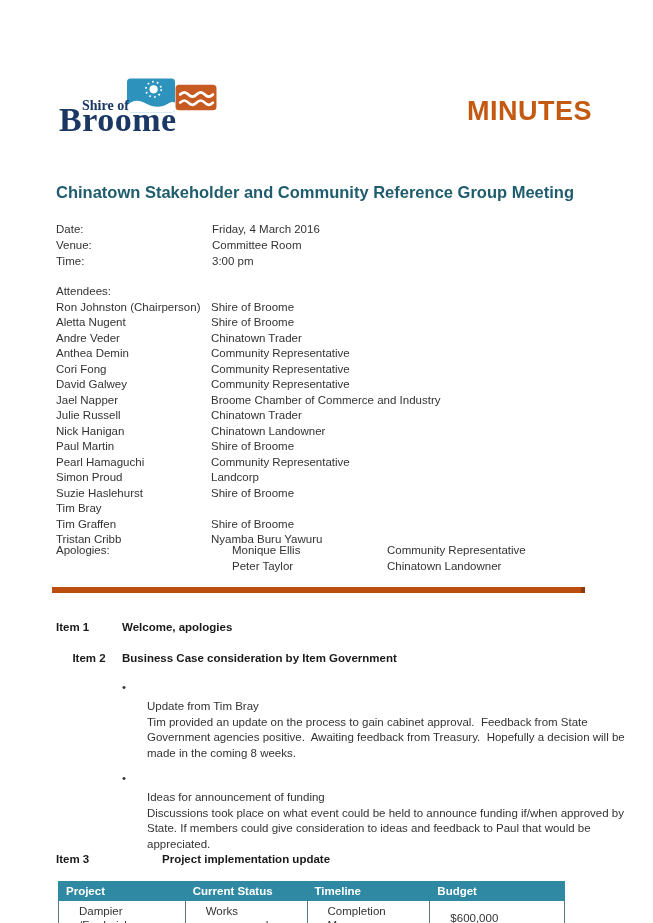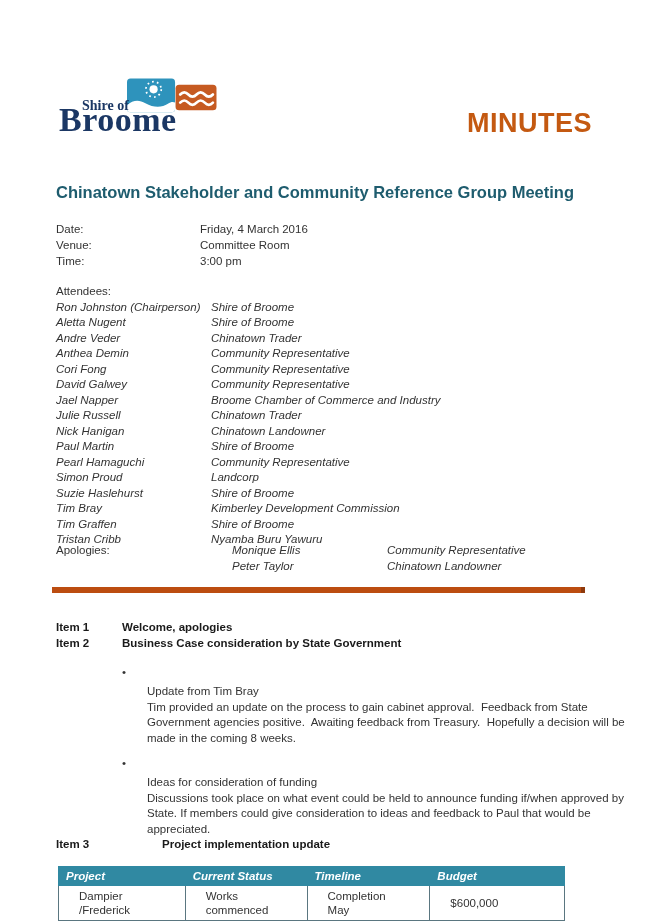--- a/index.html
+++ b/index.html
@@ -12,61 +12,61 @@
   body{width:653px;font-family:"Liberation Sans",sans-serif;}
   .page{position:relative;width:653px;height:923px;background:#fff;overflow:hidden;border-radius:29px;}
 
   
   .logo{position:absolute;left:55px;top:76px;width:170px;height:64px;}
   .logo-art{position:absolute;left:72px;top:2px;}
   .logo-shireof{position:absolute;left:27px;top:22px;font-family:"Liberation Serif",serif;
     font-size:14px;color:var(--logo-navy);font-weight:600;}
   .logo-broome{position:absolute;left:4px;top:25px;font-family:"Liberation Serif",serif;
     font-size:34px;color:var(--logo-navy);font-weight:600;letter-spacing:.5px;}
-  .minutes{position:absolute;top:108px;right:61px;font-size:27px;font-weight:bold;
+  .minutes{position:absolute;top:96px;right:61px;font-size:27px;font-weight:bold;
     color:var(--accent-orange);letter-spacing:.5px;}
 
   
   .title{position:absolute;left:56px;top:183px;width:560px;font-size:16.5px;font-weight:bold;
     color:var(--heading-teal);}
 
   
   .meta{position:absolute;left:56px;top:221px;width:540px;font-size:11.5px;color:var(--body-text);}
   .meta-row{display:flex;line-height:16px;}
-  .meta-label{width:144px;flex-shrink:0;}
+  .meta-label{width:156px;flex-shrink:0;}
   .labelled{position:absolute;left:56px;width:560px;display:flex;font-size:11.5px;color:var(--body-text);}
   .attendees{top:284px;flex-direction:column;}
   .apologies{top:543px;gap:32px;}
   .section-label{width:144px;flex-shrink:0;line-height:15.5px;}
-  .att-rows{flex:1;font-style:italic;}
+  .att-rows{flex:1;}
   .att-row{display:flex;line-height:15.5px;}
   .att-name{width:155px;flex-shrink:0;}
   .att-org{flex:1;}
 
   
   .rule{position:absolute;left:52px;top:587px;width:533px;height:6px;
     background:var(--divider-orange);border-right:4px solid var(--divider-orange-dark);}
 
   
   .items{position:absolute;left:56px;top:620px;width:577px;font-size:11.5px;
     line-height:15.5px;color:var(--body-text);}
   .item-row{display:flex;font-weight:bold;color:#1a1a1a;}
   .item-num{width:66px;flex-shrink:0;}
-  .i2{}
+  .i2{margin-top:15px;text-align:center;}
   .i3{gap:40px;}
   .bullet{display:flex;margin:14px 0 0 66px;}
   .b2{margin-top:10px;}
   .bullet-marker{width:25px;flex-shrink:0;}
   .bullet-text{flex:1;max-width:486px;margin-top:19px;}
   .bullet-body{white-space:pre-wrap;}
 
   
   .proj-table{margin:13px 0 0 2px;width:507px;border-collapse:collapse;font-size:11.5px;}
   .proj-table th{background:var(--table-header-teal);color:#fff;text-align:left;font-weight:bold;
-    padding:2px 7px;border:1px solid var(--table-header-teal);line-height:14px;font-style:italic;}
+    padding:2px 7px;border:1px solid var(--table-header-teal);line-height:14px;}
   .proj-table td{border:1px solid var(--table-border);padding:3px 20px;color:var(--body-text);
     line-height:14px;}
 </style>
 </head>
 <body>
 
 <div class="page">
 
   <div class="logo">
     <svg class="logo-art" width="90" height="36" viewBox="0 0 88 34" xmlns="http://www.w3.org/2000/svg">
@@ -167,21 +167,20 @@
           <span class="att-org">Landcorp</span>
         </div>
 
         <div class="att-row">
           <span class="att-name">Suzie Haslehurst</span>
           <span class="att-org">Shire of Broome</span>
         </div>
 
         <div class="att-row">
           <span class="att-name">Tim Bray</span>
-          <span class="att-org">Kimberley Development Commission</span>
         </div>
 
         <div class="att-row">
           <span class="att-name">Tim Graffen</span>
           <span class="att-org">Shire of Broome</span>
         </div>
 
         <div class="att-row">
           <span class="att-name">Tristan Cribb</span>
           <span class="att-org">Nyamba Buru Yawuru</span>
@@ -209,35 +208,35 @@
 
   <section class="items">
 
     <div class="item-row">
       <span class="item-num">Item 1</span>
       <span class="item-heading">Welcome, apologies</span>
     </div>
 
     <div class="item-row i2">
       <span class="item-num">Item 2</span>
-      <span class="item-heading">Business Case consideration by State Government</span>
+      <span class="item-heading">Business Case consideration by Item Government</span>
     </div>
 
     <div class="bullet">
       <span class="bullet-marker">•</span>
       <div class="bullet-text">
         <div class="bullet-title">Update from Tim Bray</div>
         <div class="bullet-body">Tim provided an update on the process to gain cabinet approval.  Feedback from State Government agencies positive.  Awaiting feedback from Treasury.  Hopefully a decision will be made in the coming 8 weeks.</div>
       </div>
     </div>
 
     <div class="bullet b2">
       <span class="bullet-marker">•</span>
       <div class="bullet-text">
-        <div class="bullet-title">Ideas for consideration of funding</div>
+        <div class="bullet-title">Ideas for announcement of funding</div>
         <div class="bullet-body">Discussions took place on what event could be held to announce funding if/when approved by State. If members could give consideration to ideas and feedback to Paul that would be appreciated.</div>
       </div>
     </div>
 
     <div class="item-row i3">
       <span class="item-num">Item 3</span>
       <span class="item-heading">Project implementation update</span>
     </div>
 
     <table class="proj-table">

